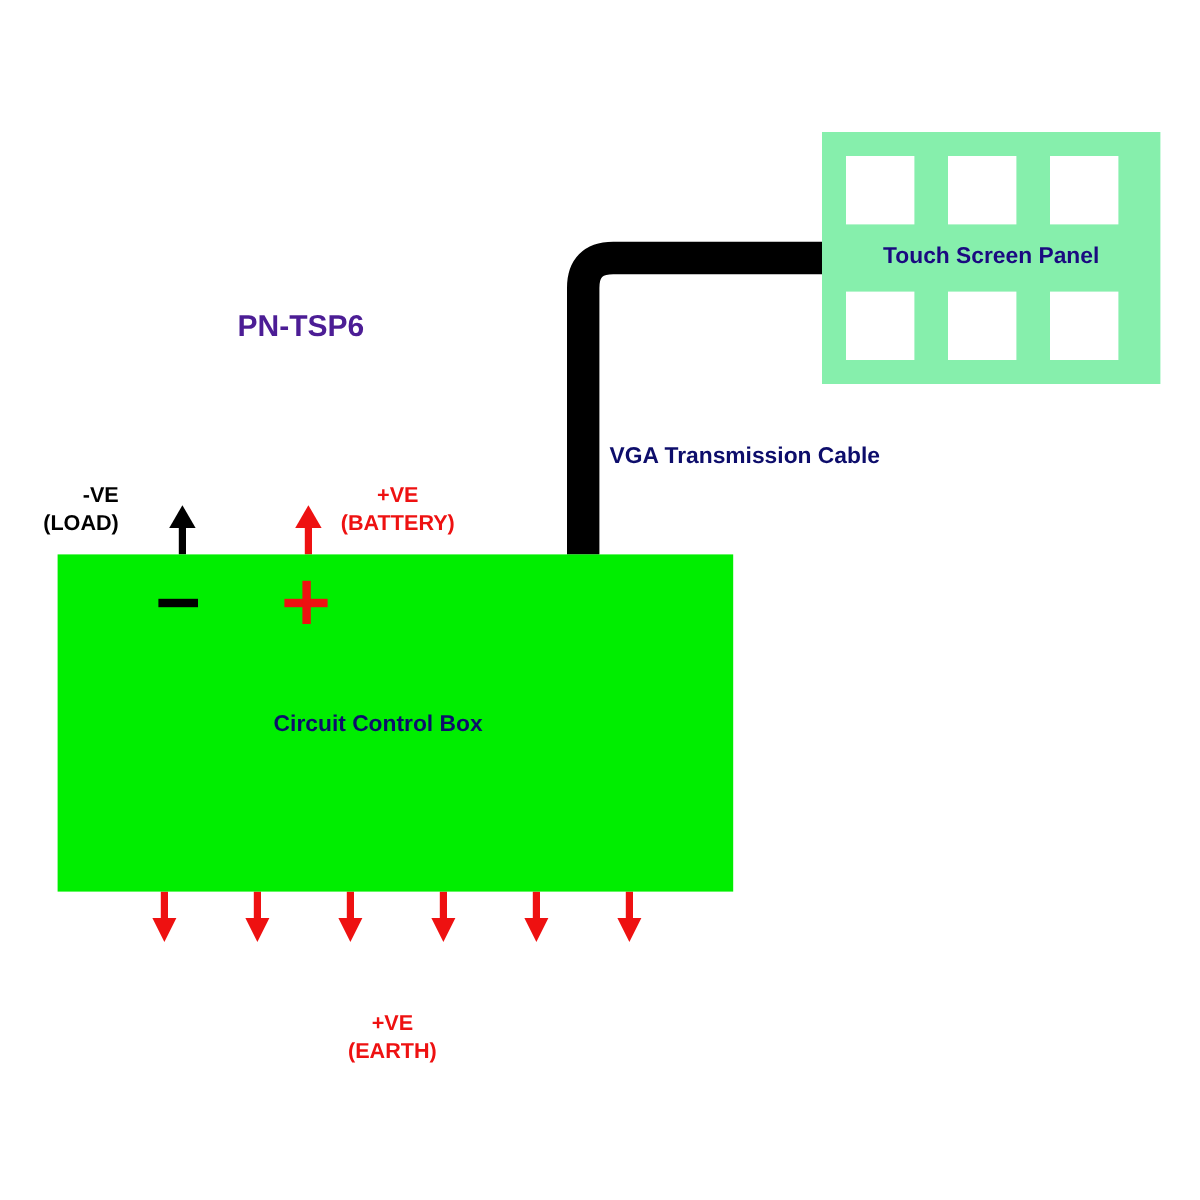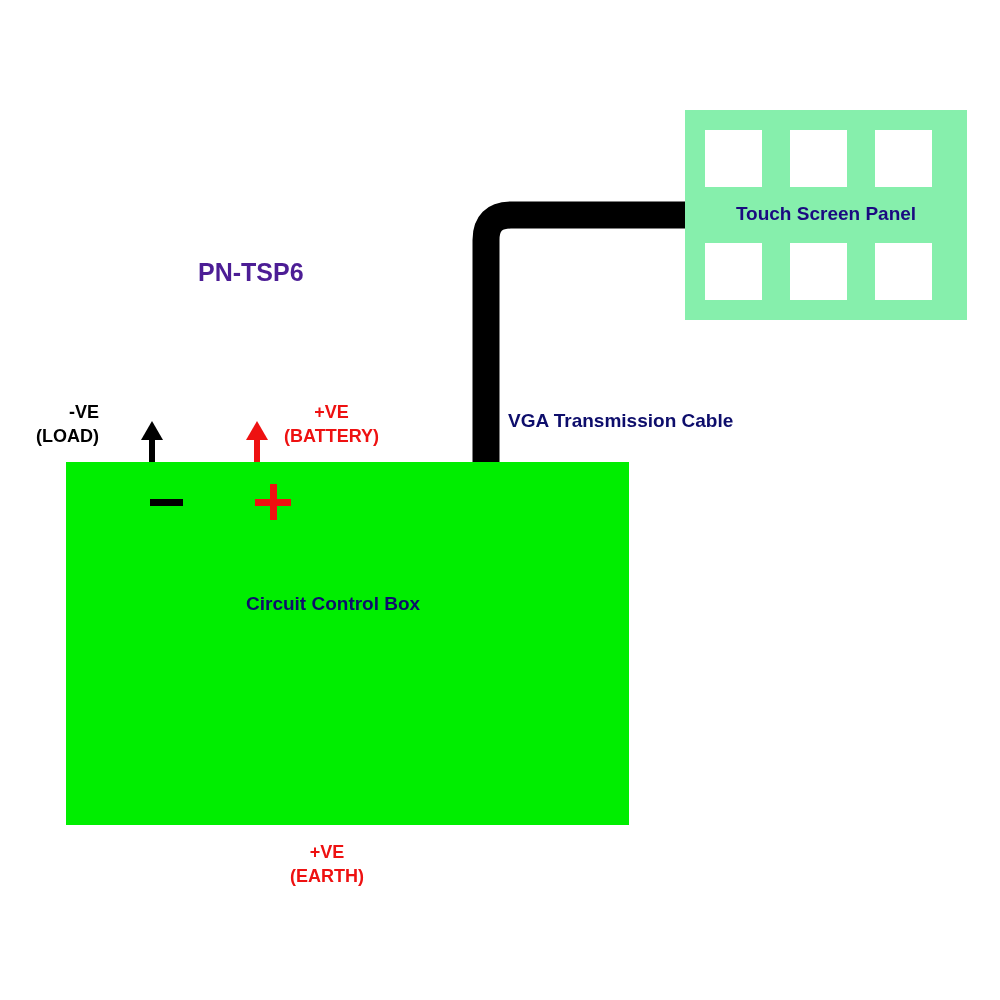--- a/index.html
+++ b/index.html
@@ -4,22 +4,22 @@
 <style>
   html, body { margin: 0; padding: 0; }
   body { width: 1000px; height: 1000px; background: #ffffff; position: relative; overflow: hidden;
          font-family: "Liberation Sans", sans-serif; }
   .abs { position: absolute; }
   .label { font-weight: bold; white-space: nowrap; }
   #title { left: 198px; top: 258px; font-size: 25px; color: #4c1d95; }
   #panel { left: 685px; top: 110px; width: 282px; height: 210px; background: #86efac; }
   .sq { position: absolute; width: 57px; height: 57px; background: #fff; }
   #panel-label { left: 0; width: 282px; top: 93px; text-align: center; font-size: 19px; color: #1a0a80; }
-  #cable-label { left: 508px; top: 370px; font-size: 19px; color: #0d0d6b; margin-top: 40px; }
-  #box { left: 66px; top: 462px; width: 563px; height: 363px; background: #00ee00; }
+  #cable-label { left: 508px; top: 370px; font-size: 19px; color: #0d0d6b; }
+  #box { left: 48px; top: 462px; width: 563px; height: 281px; background: #00ee00; }
   #box-label { left: 180px; top: 131px; font-size: 19px; color: #0d0d6b; }
   #minus { left: 84px; top: 37px; width: 33px; height: 7px; background: #000; }
   #plus-h { left: 189px; top: 37px; width: 36px; height: 7px; background: #ee1111; }
   #plus-v { left: 204px; top: 22px; width: 7px; height: 36px; background: #ee1111; }
   #earth-label { left: 36px; top: 400px; font-size: 18px; color: #000; text-align: right; line-height: 24px; }
   #battery-label { left: 284px; top: 400px; font-size: 18px; color: #ee1111; text-align: center; line-height: 24px; }
   #load-label { left: 290px; top: 840px; font-size: 18px; color: #ee1111; text-align: center; line-height: 24px; }
   svg { position: absolute; left: 0; top: 0; }
 </style>
 </head>

